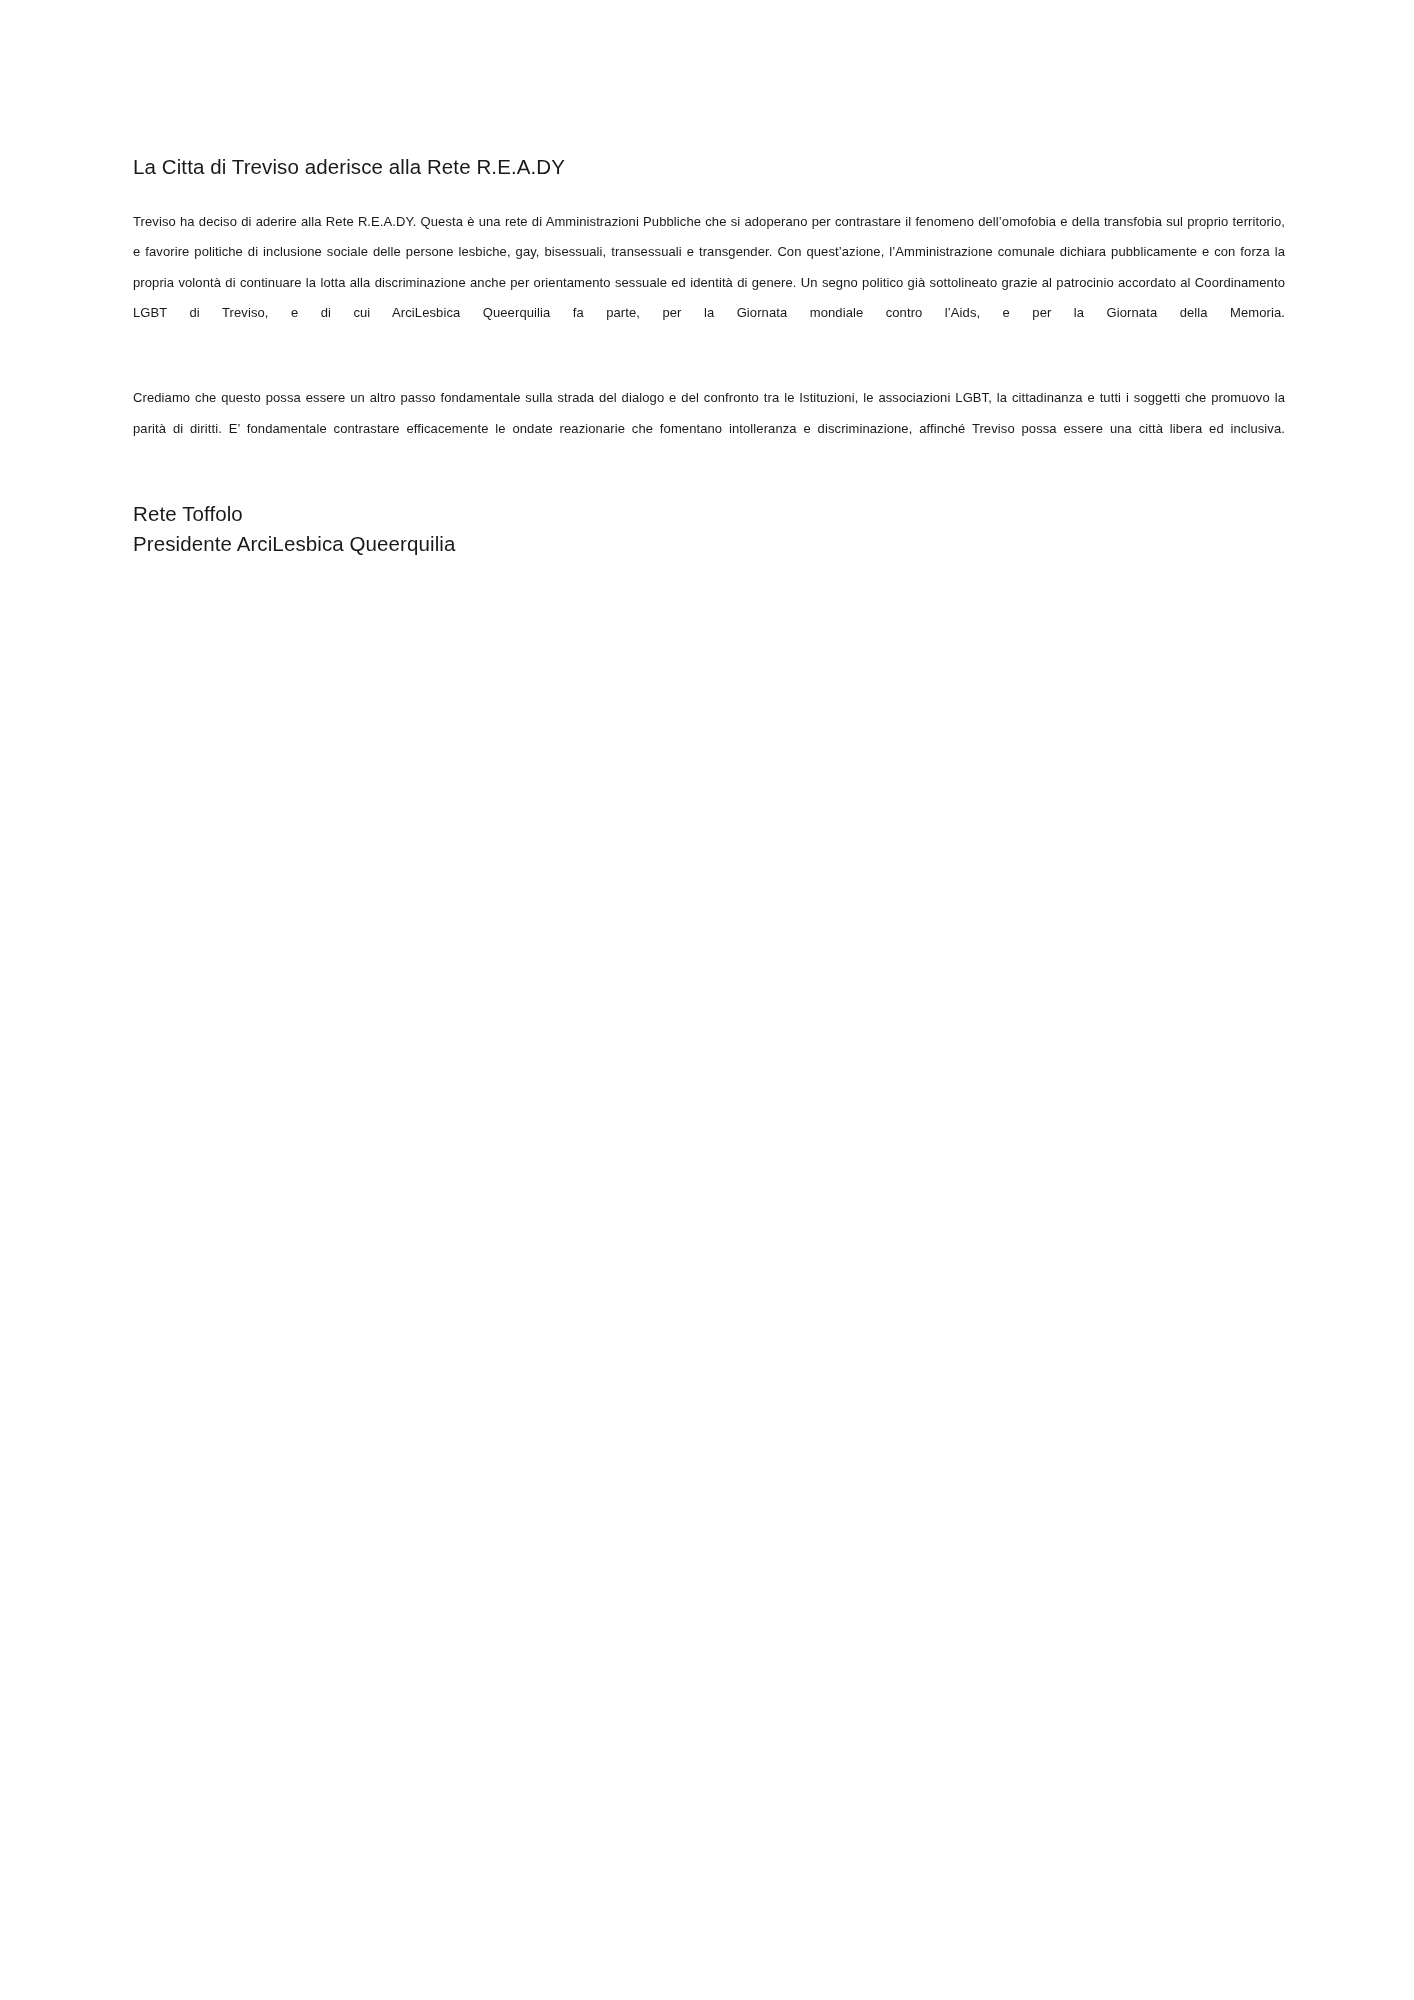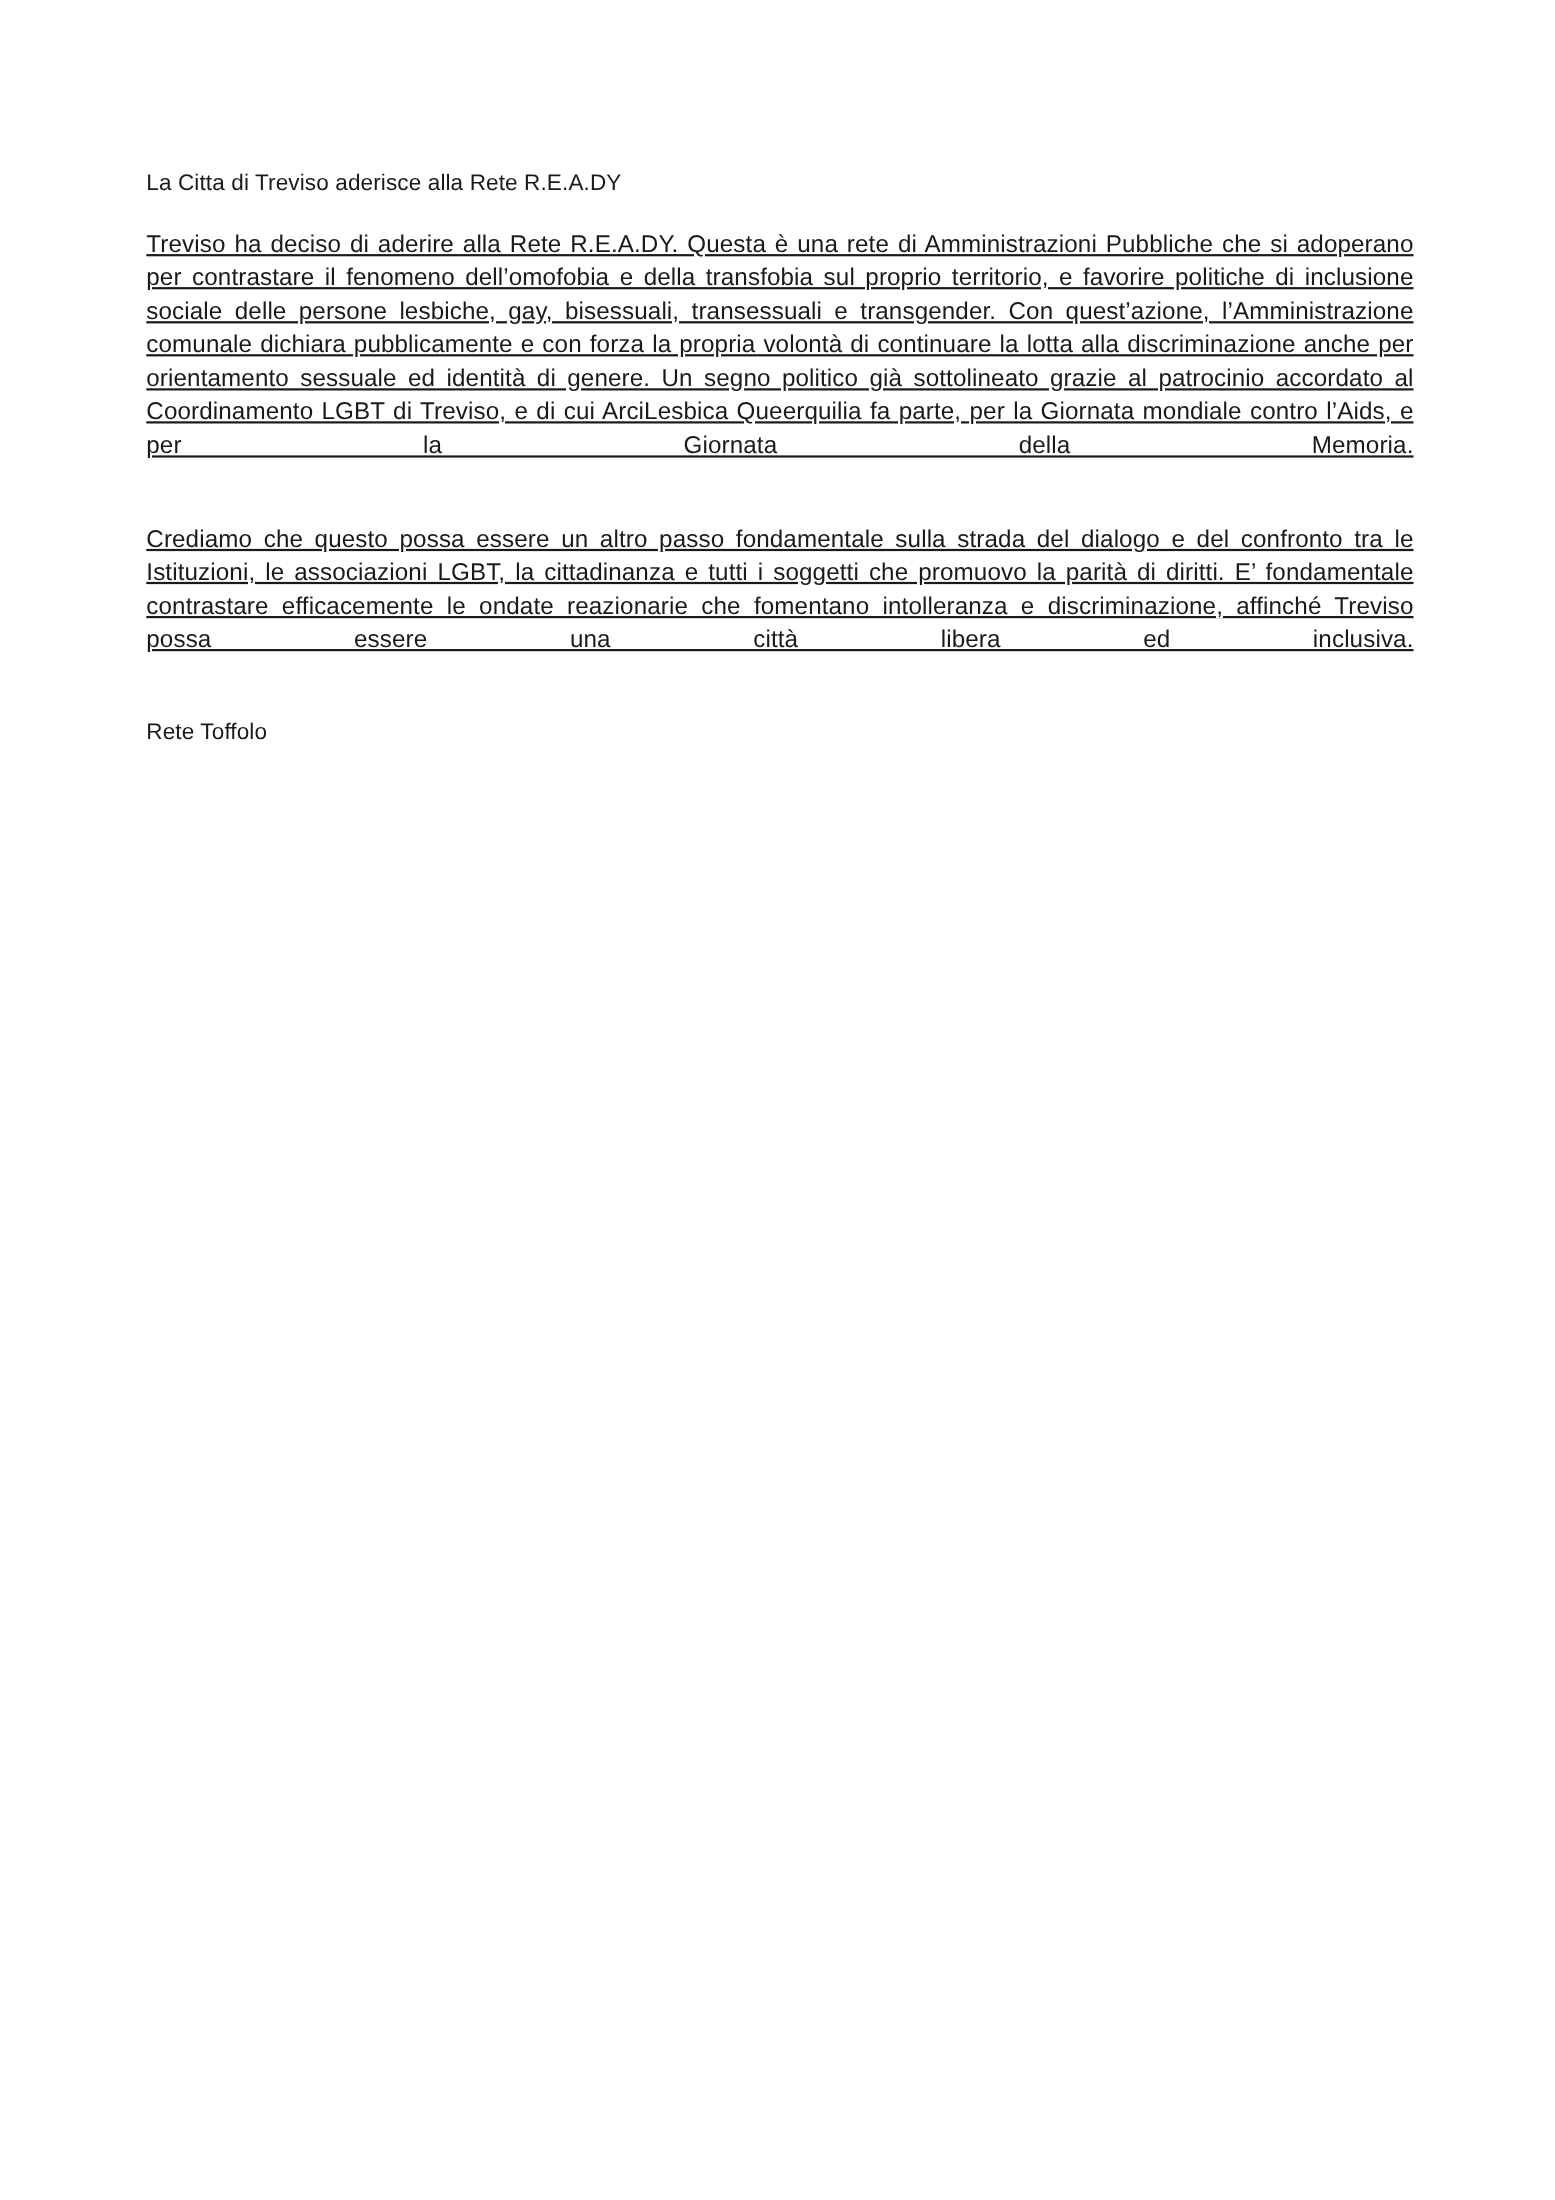--- a/index.html
+++ b/index.html
@@ -36,26 +36,25 @@
     font-size: 20.5px;
     line-height: 30.5px;
     letter-spacing: 0.1px;
     white-space: pre-wrap;
   }
 
   .doc-para {
     text-align: justify;
     text-justify: inter-word;
     margin: 0 0 24px 0;
-    font-size: 22px;
+    font-size: 13px;
     line-height: 30.5px;
     letter-spacing: 0.1px;
     
     word-spacing: 0.2px;
-    text-decoration: underline;
   }
 
   
   .doc-para::after {
     content: "";
     display: inline-block;
     width: 100%;
   }
 
   .signature-block {
@@ -80,17 +79,18 @@
   <div class="doc-body" style="color: rgb(26, 26, 26);">
 
     <p class="doc-title">La Citta di Treviso aderisce alla Rete R.E.A.DY</p>
 
     <p class="doc-para">Treviso ha deciso di aderire alla Rete R.E.A.DY. Questa è una rete di Amministrazioni Pubbliche che si adoperano per contrastare il fenomeno dell’omofobia e della transfobia sul proprio territorio, e favorire politiche di inclusione sociale delle persone lesbiche, gay, bisessuali, transessuali e transgender. Con quest’azione, l’Amministrazione comunale dichiara pubblicamente e con forza la propria volontà di continuare la lotta alla discriminazione anche per orientamento sessuale ed identità di genere. Un segno politico già sottolineato grazie al patrocinio accordato al Coordinamento LGBT di Treviso, e di cui ArciLesbica Queerquilia fa parte, per la Giornata mondiale contro l’Aids, e per la Giornata della Memoria.</p>
 
     <p class="doc-para">Crediamo che questo possa essere un altro passo fondamentale sulla strada del dialogo e del confronto tra le Istituzioni, le associazioni LGBT, la cittadinanza e tutti i soggetti che promuovo la parità di diritti. E’ fondamentale contrastare efficacemente le ondate reazionarie che fomentano intolleranza e discriminazione, affinché Treviso possa essere una città libera ed inclusiva.</p>
 
     <div class="signature-block">
       <p class="signature-line">Rete Toffolo</p>
+      <p class="signature-line">Presidente ArciLesbica Queerquilia</p>
     </div>
 
   </div>
 
 </div>
 
 </body></html>

